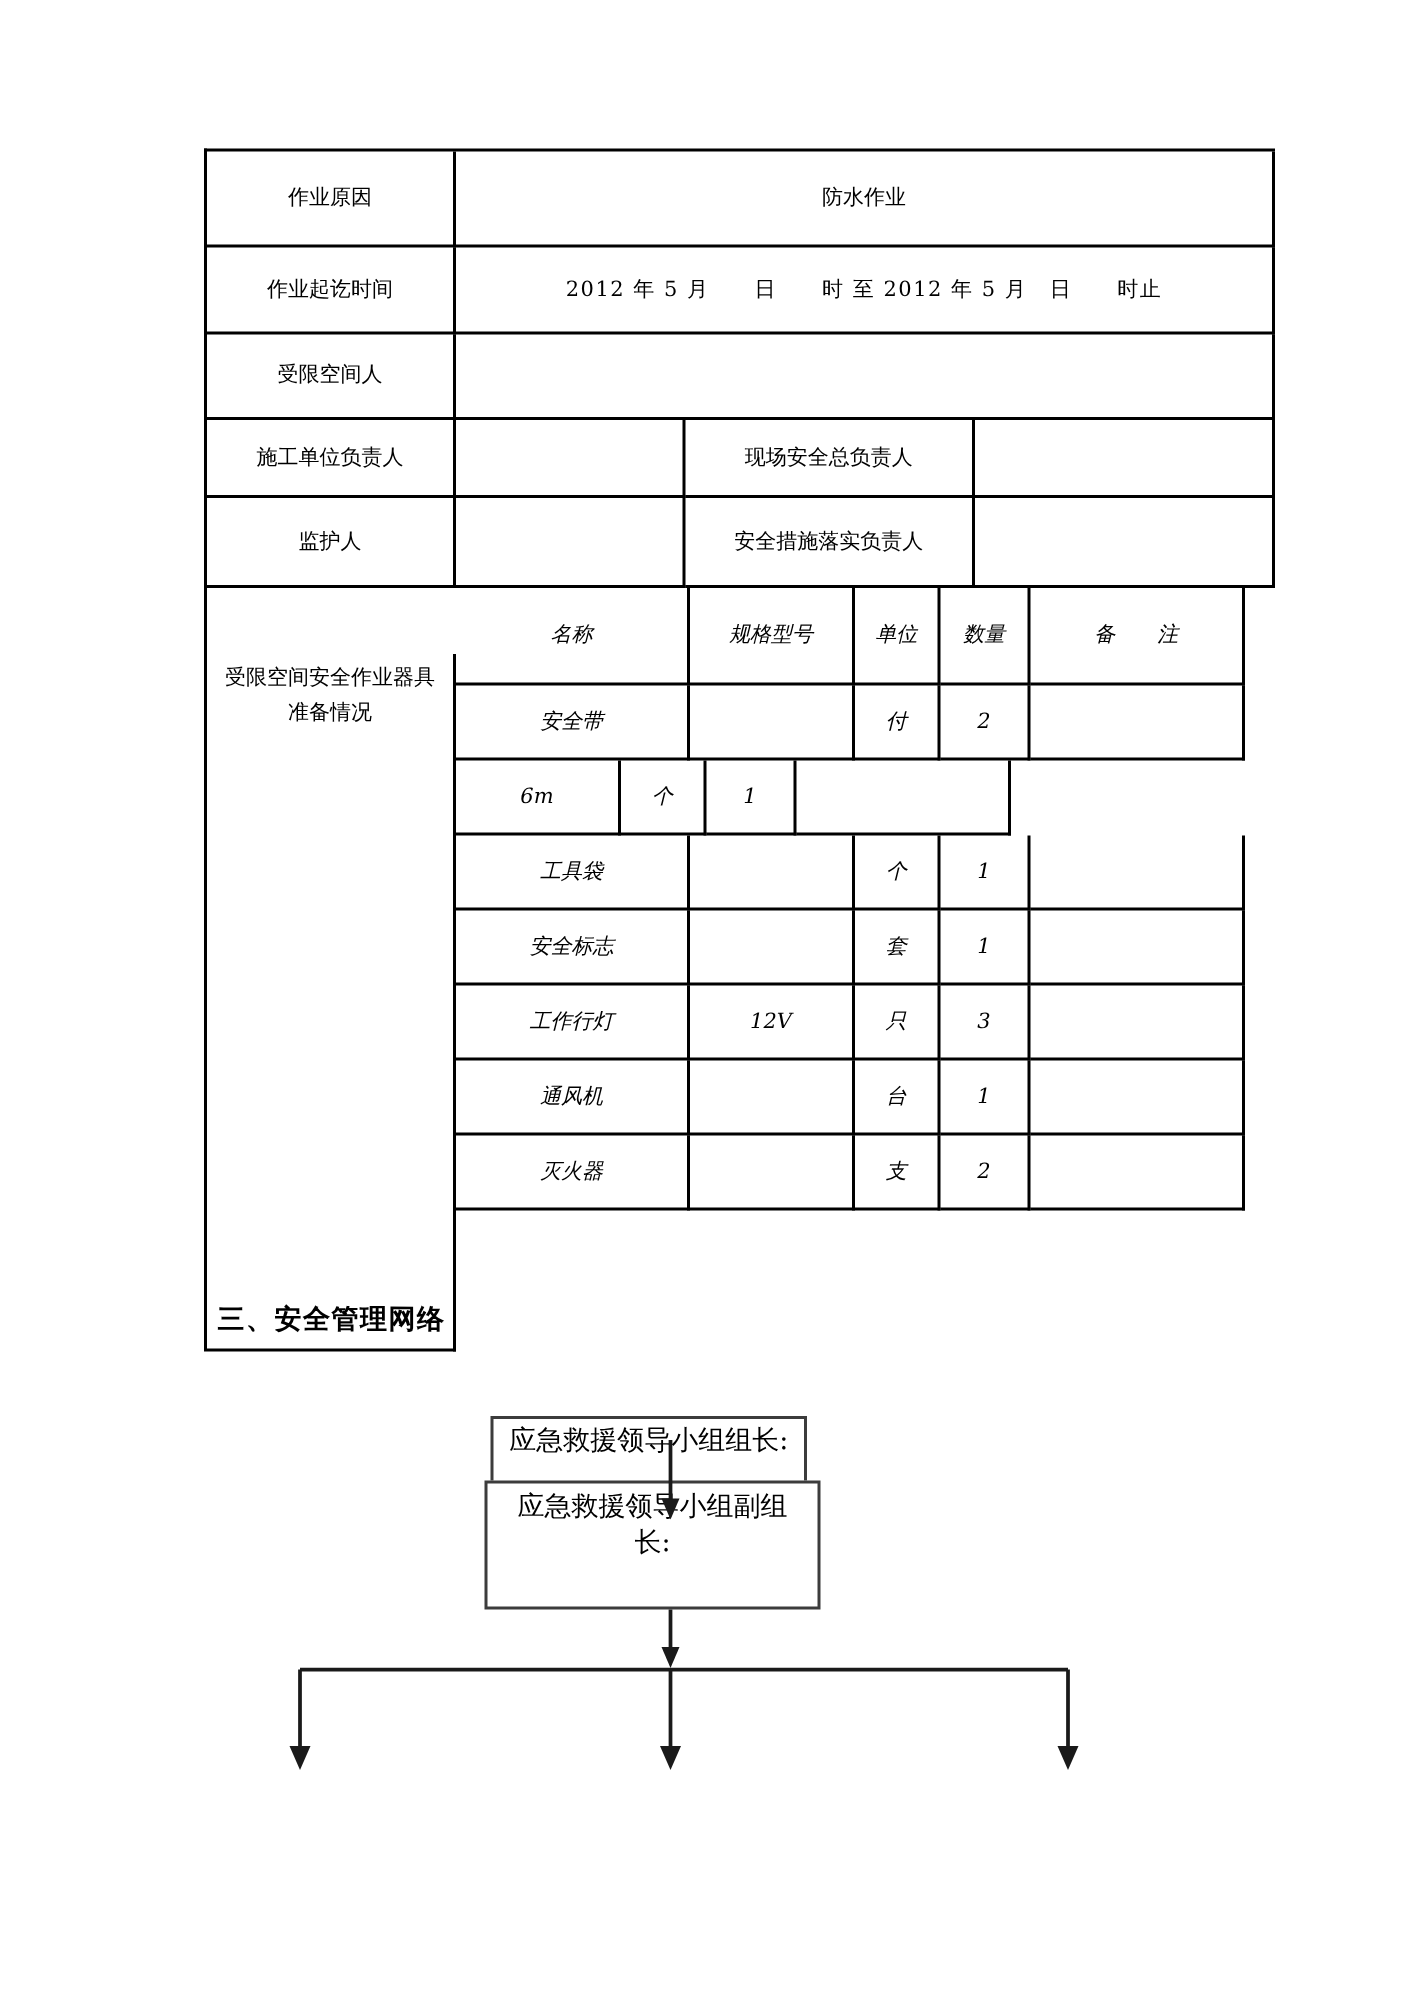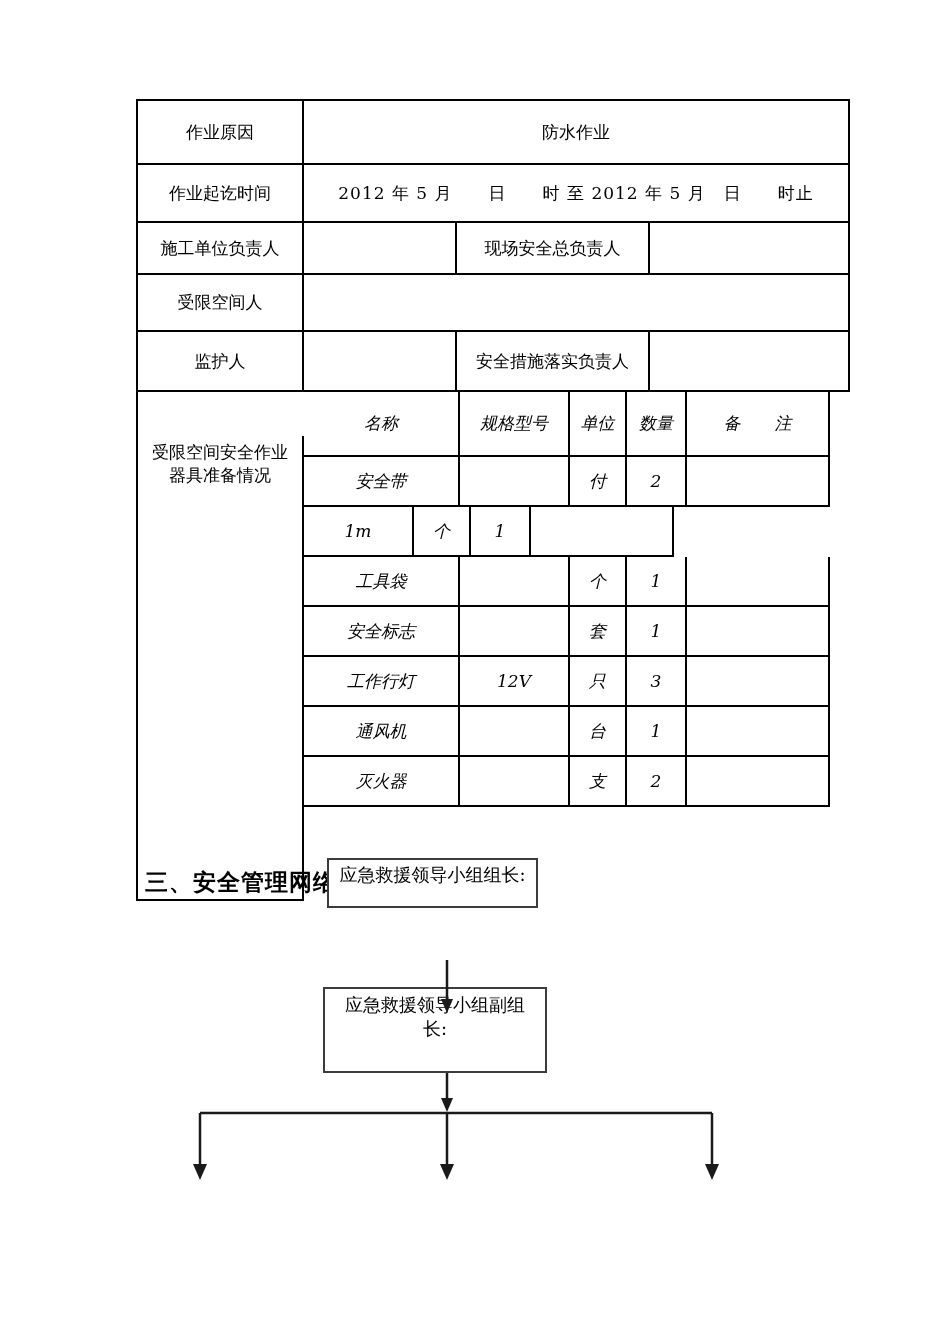--- a/index.html
+++ b/index.html
@@ -2,75 +2,75 @@
 <html><head>
 <meta charset="utf-8">
 <style>
   html,body{margin:0;padding:0;background:#ffffff;}
   body{width:950px;height:1344px;position:relative;overflow:hidden;
        font-family:"DejaVu Serif","Liberation Serif",serif;color:#000;}
 
   
   .form-table{position:absolute;left:136px;top:99px;width:712px;
               border-top:2px solid #000;border-left:2px solid #000;
-              font-size:17px;line-height:23px;}
+              font-size:14px;line-height:23px;}
   .trow{display:flex;}
   .cell{display:flex;align-items:center;justify-content:center;
         box-sizing:border-box;border-right:2px solid #000;border-bottom:2px solid #000;
         text-align:center;overflow:hidden;}
   
   .w166{width:166px}.w546{width:546px}.w153{width:153px}.w193{width:193px}
   .w200{width:200px}.w156{width:156px}.w110{width:110px}.w57{width:57px}
   .w60{width:60px}.w163{width:143px}
   
   .h64{height:64px}.h58{height:58px}.h57{height:57px}.h52{height:52px}
   .h60{height:60px}.h65{height:65px}.h50{height:50px}.h465{height:465px}
 
   .equip-left{align-items:flex-start;padding:5px 7px 0 7px;margin-top:44px;}
   .equip-right{display:flex;flex-direction:column;width:546px;font-style:italic;}
   .date-cell{letter-spacing:1px;}
 
   
   .sec-heading{position:absolute;left:145px;top:867px;
                font-family:"DejaVu Sans","Liberation Sans",sans-serif;
-               font-weight:bold;font-size:23px;letter-spacing:1px;}
+               font-weight:bold;font-size:18px;letter-spacing:1px;}
 
   
   .org-box{position:absolute;box-sizing:border-box;border:2px solid #3c3c3c;
            background:#fff;text-align:center;font-size:18px;line-height:24px;
            padding-top:3px;}
-  .box1{left:327px;top:858px;width:211px;height:50px;}
+  .box1{left:327px;top:944px;width:211px;height:50px;}
   .box2{left:323px;top:987px;width:224px;height:86px;padding:4px 8px 0 8px;}
   .chart-svg{position:absolute;left:0;top:0;width:950px;height:1344px;pointer-events:none;}
 </style>
 </head>
 <body>
 
 <div class="form-table">
 
   <div class="trow">
     <div class="cell w166 h64">作业原因</div>
     <div class="cell w546 h64">防水作业</div>
   </div>
 
   <div class="trow">
     <div class="cell w166 h58">作业起讫时间</div>
     <div class="cell w546 h58 date-cell">2012 年 5 月　　日　　时 至 2012 年 5 月　日　　时止</div>
   </div>
 
   <div class="trow">
+    <div class="cell w166 h57">受限空间人</div>
+    <div class="cell w546 h57"></div>
+  </div>
+
+  <div class="trow">
     <div class="cell w166 h52">施工单位负责人</div>
     <div class="cell w153 h52"></div>
     <div class="cell w193 h52">现场安全总负责人</div>
     <div class="cell w200 h52"></div>
-  </div>
-
-  <div class="trow">
-    <div class="cell w166 h57">受限空间人</div>
-    <div class="cell w546 h57"></div>
   </div>
 
   <div class="trow">
     <div class="cell w166 h60">监护人</div>
     <div class="cell w153 h60"></div>
     <div class="cell w193 h60">安全措施落实负责人</div>
     <div class="cell w200 h60"></div>
   </div>
 
   <div class="trow">
@@ -88,21 +88,21 @@
 
       <div class="trow">
         <div class="cell w156 h50">安全带</div>
         <div class="cell w110 h50"></div>
         <div class="cell w57 h50">付</div>
         <div class="cell w60 h50">2</div>
         <div class="cell w163 h50"></div>
       </div>
 
       <div class="trow">
-        <div class="cell w110 h50">1m</div>
+        <div class="cell w110 h50">6m</div>
         <div class="cell w57 h50">个</div>
         <div class="cell w60 h50">1</div>
         <div class="cell w163 h50"></div>
       </div>
 
       <div class="trow">
         <div class="cell w156 h50">工具袋</div>
         <div class="cell w110 h50"></div>
         <div class="cell w57 h50">个</div>
         <div class="cell w60 h50">1</div>

